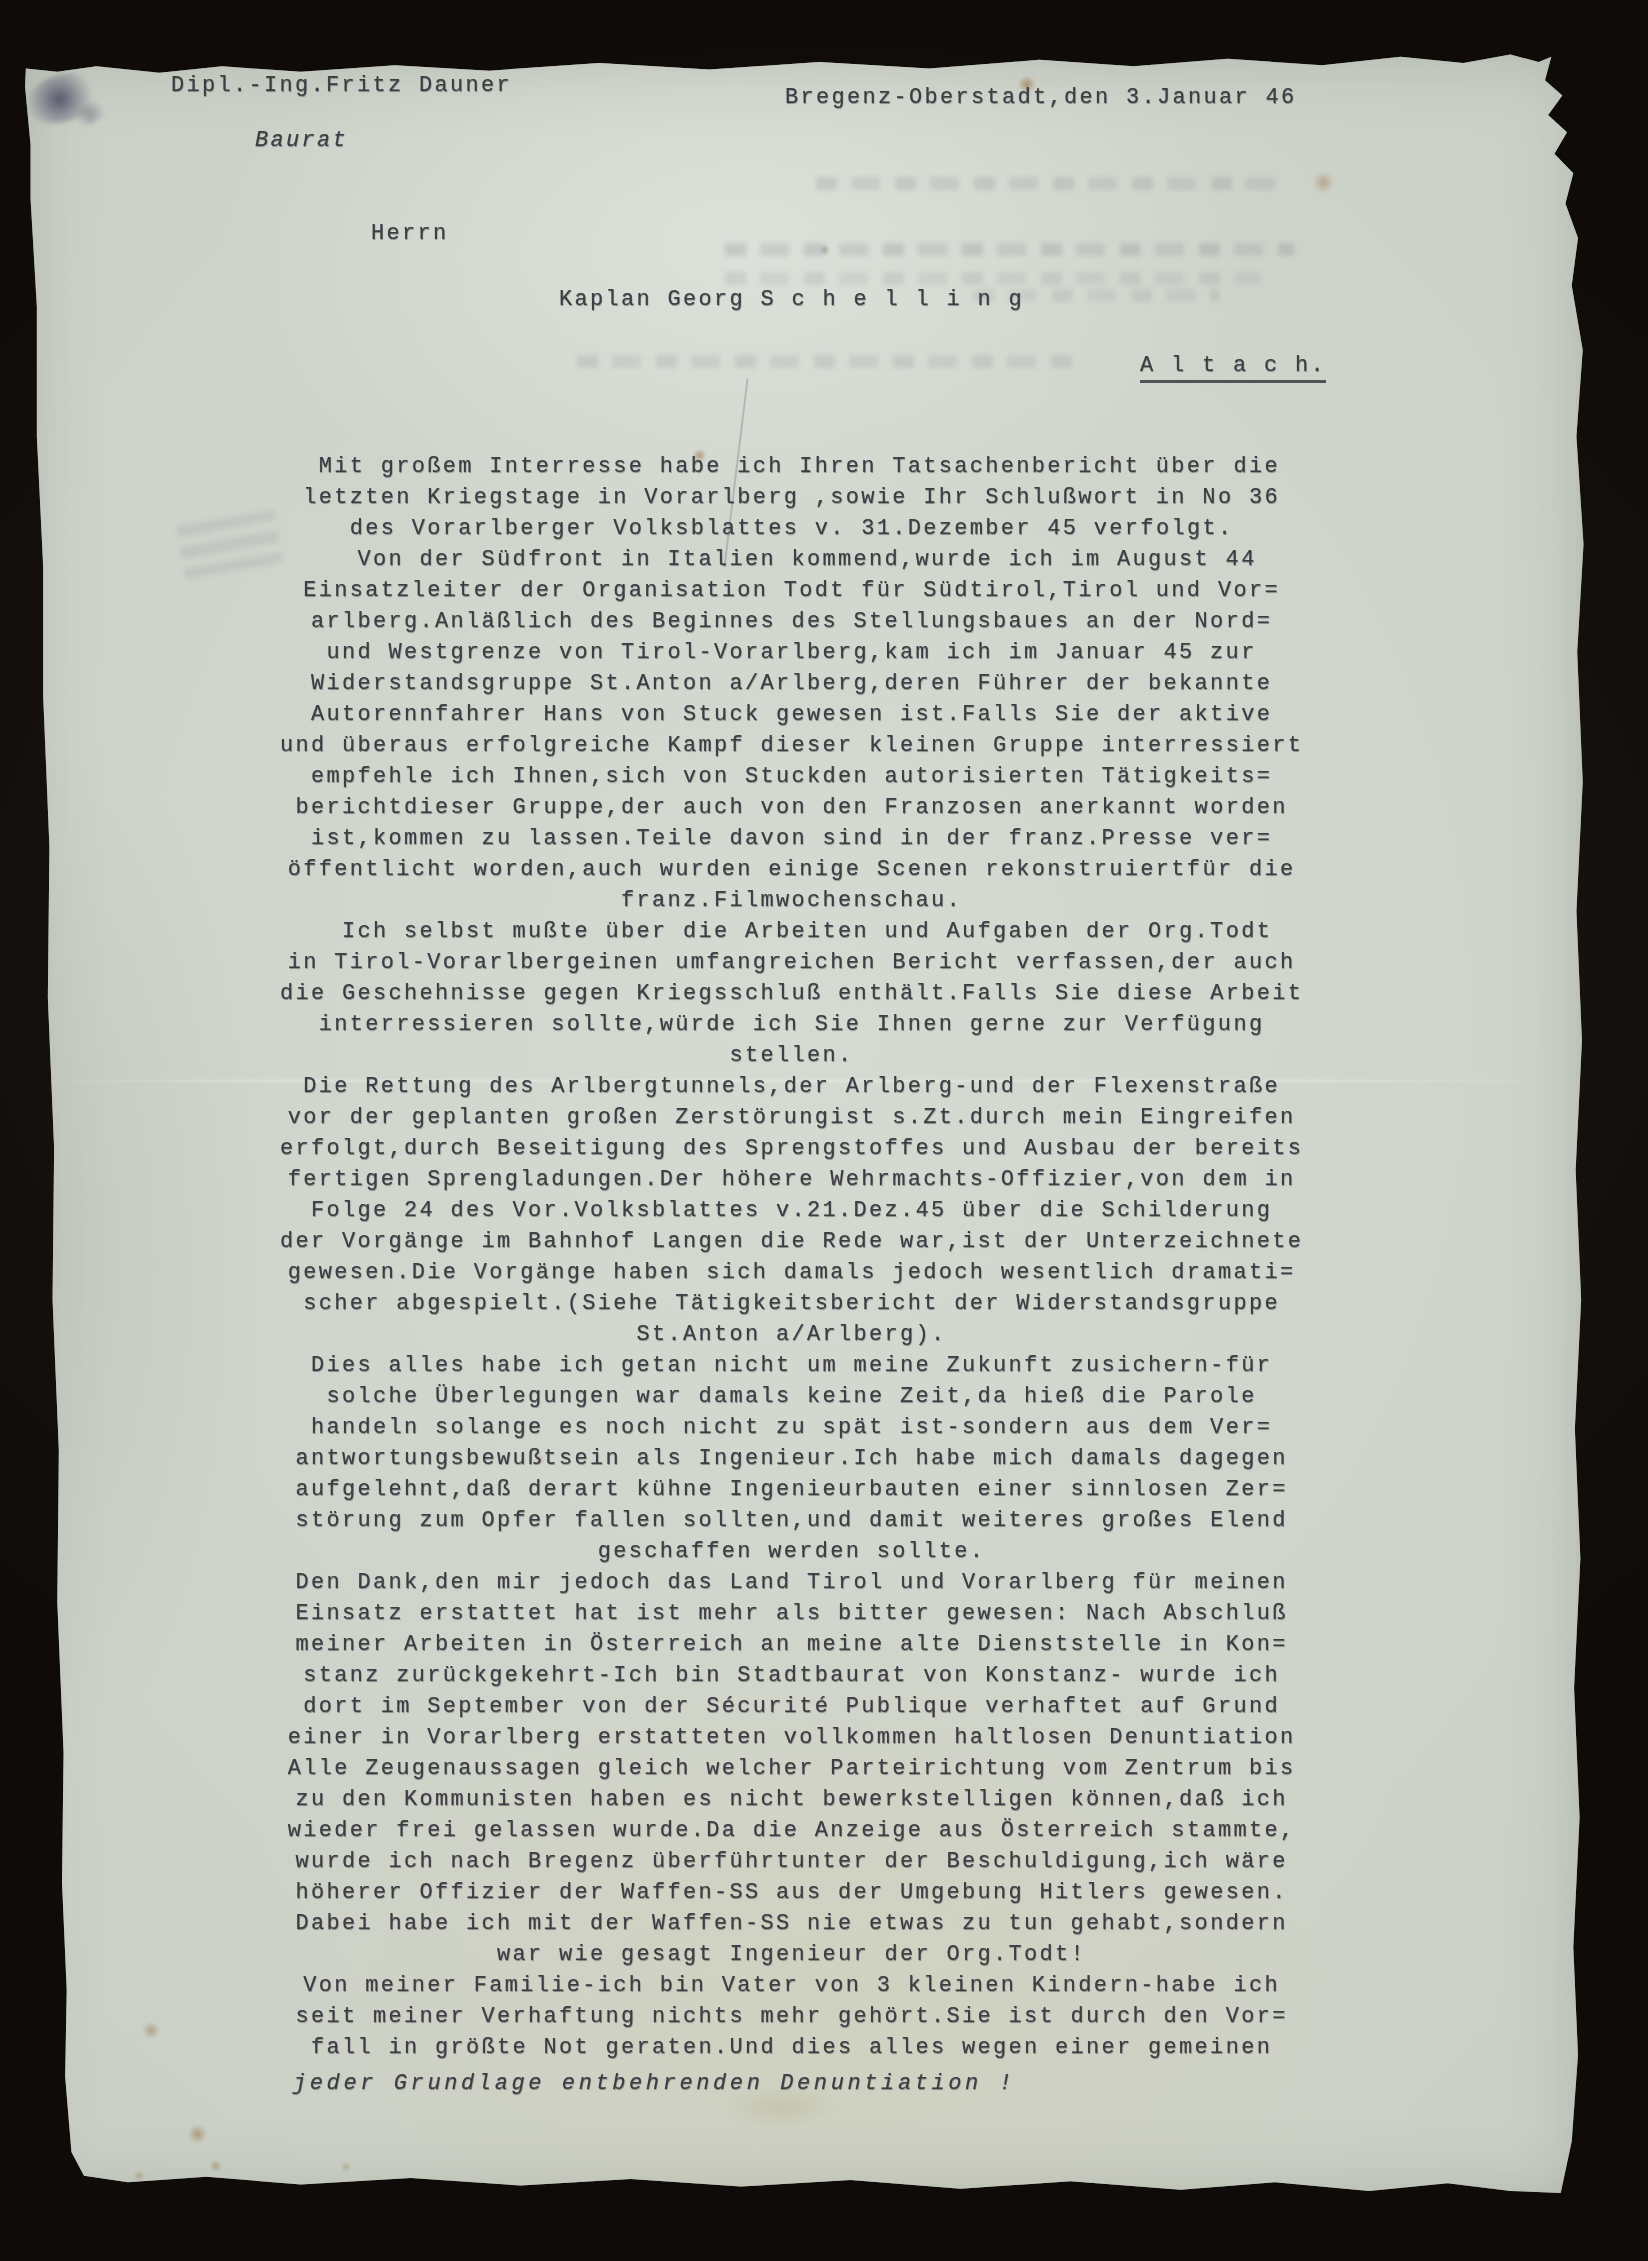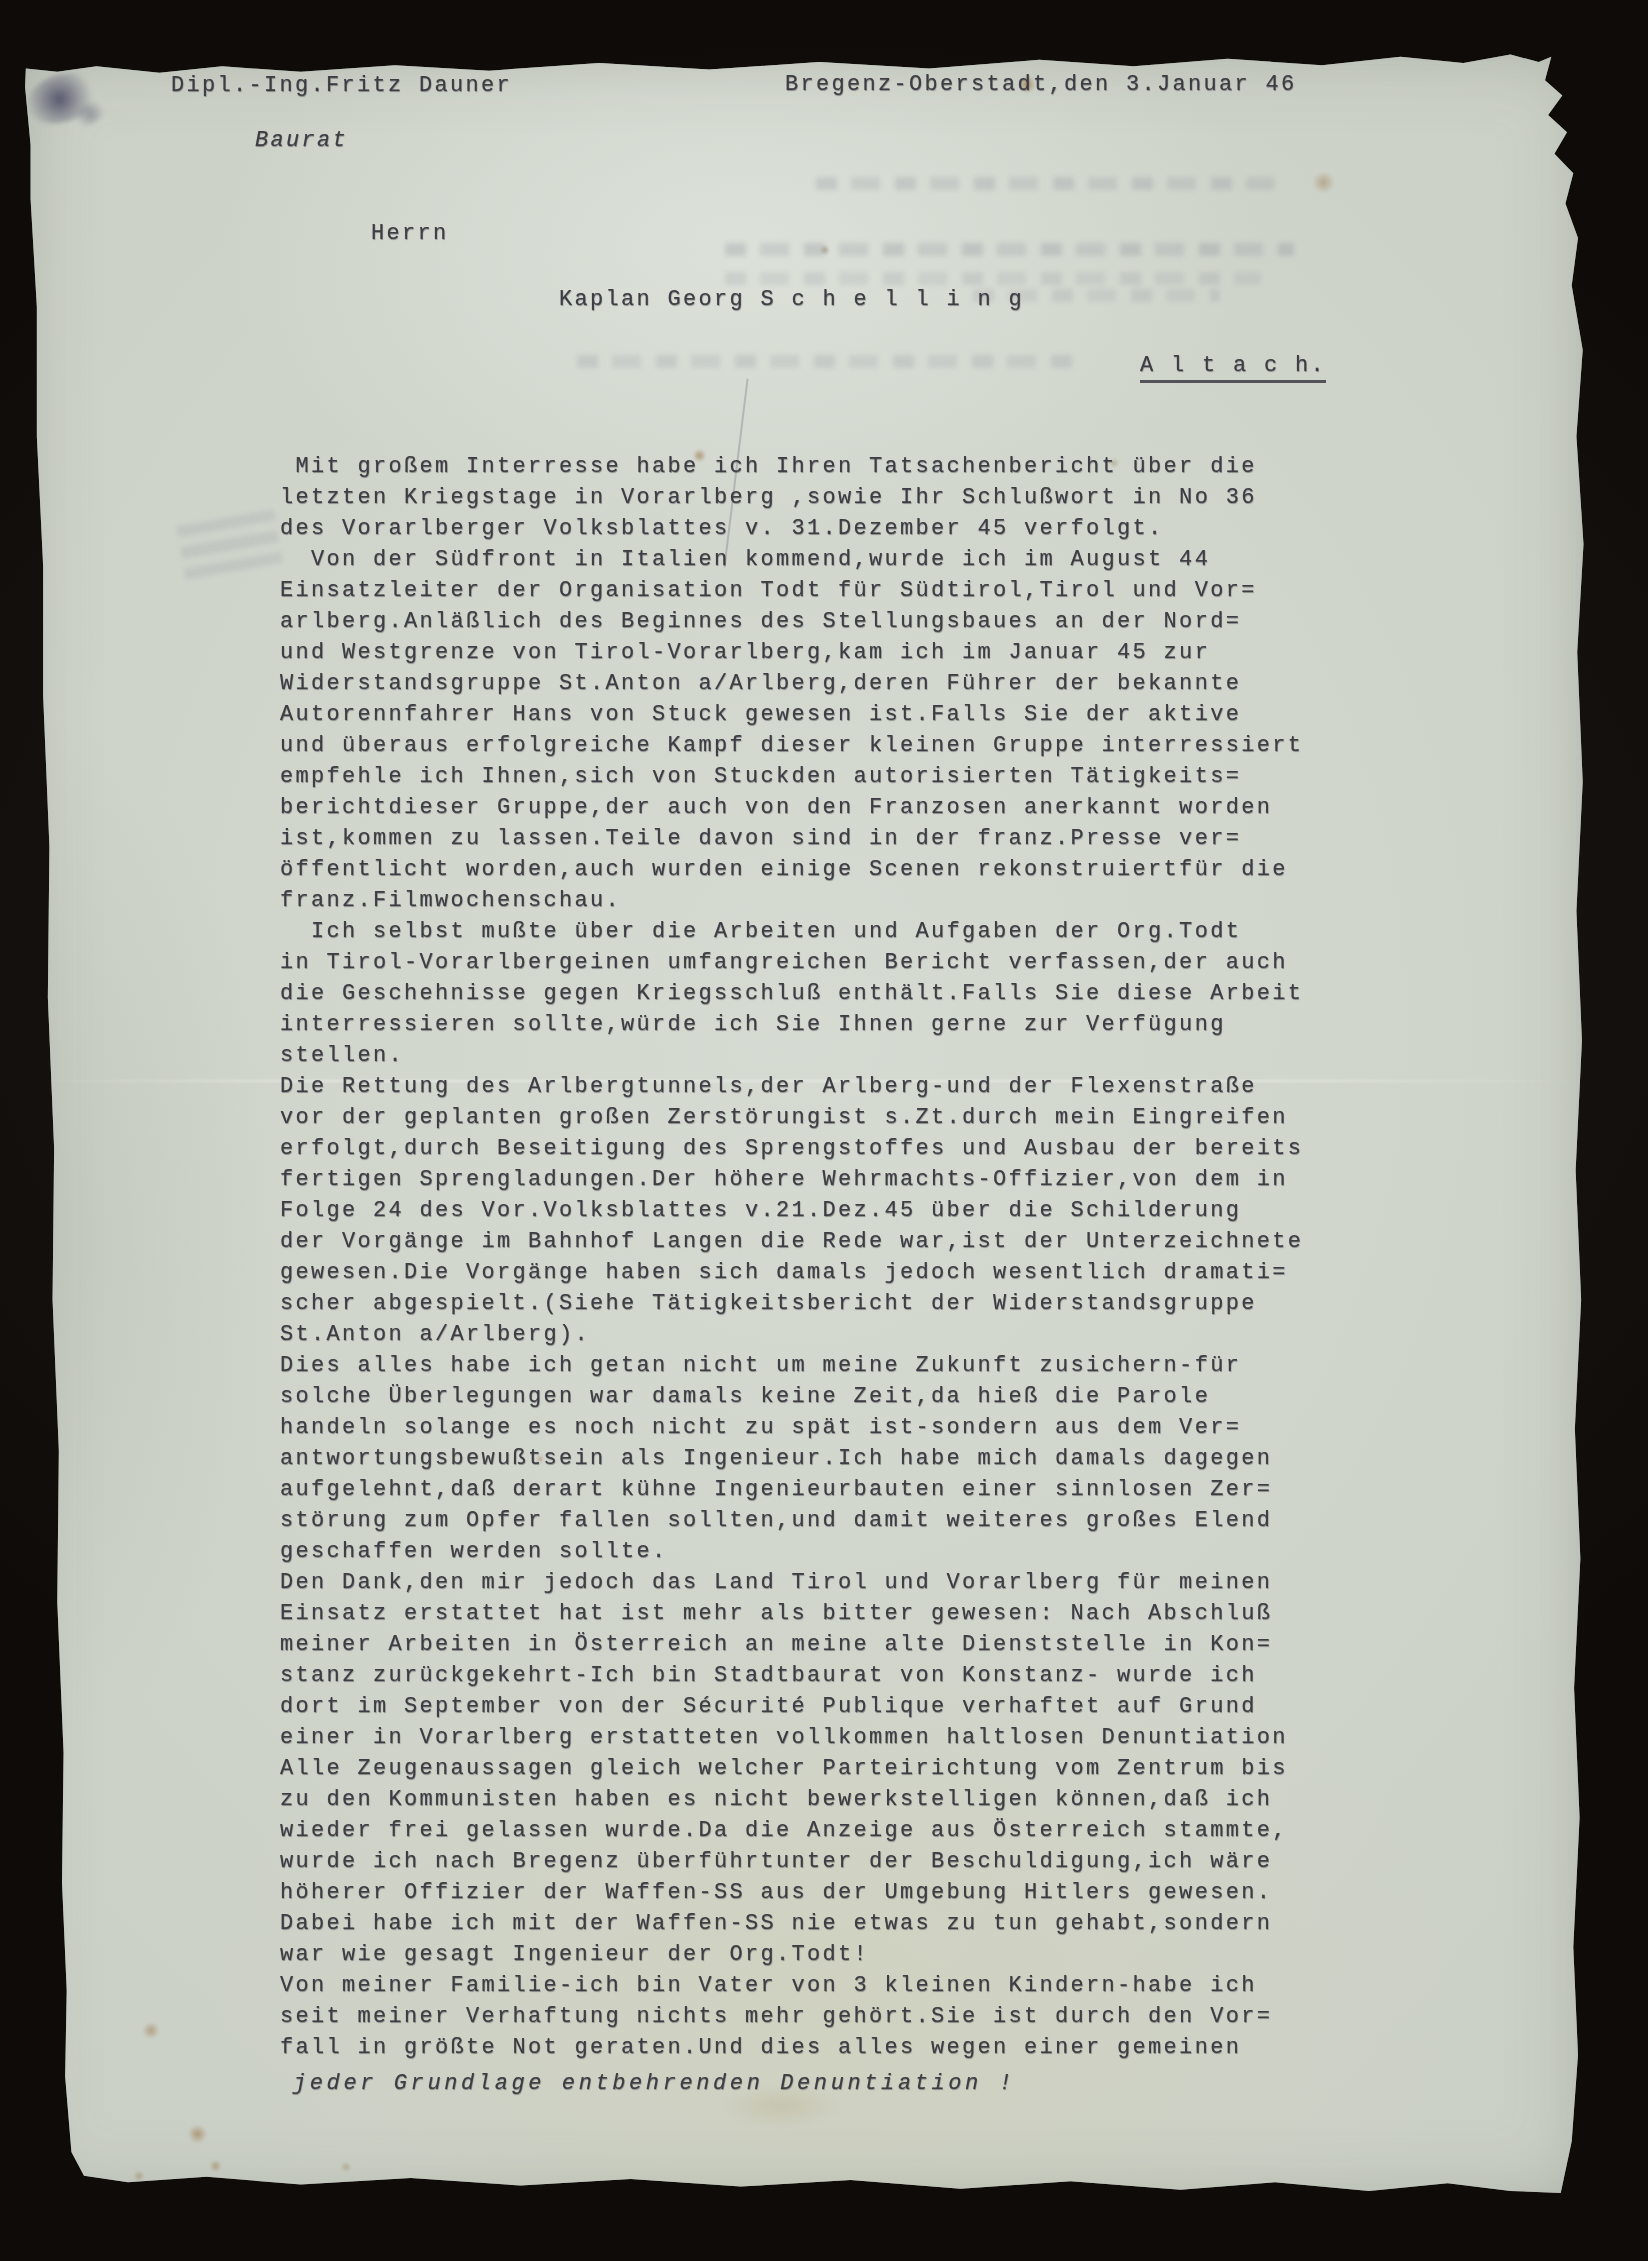--- a/index.html
+++ b/index.html
@@ -32,21 +32,21 @@
       3.4% 97.5%, 3.0% 94%, 3.1% 90%, 2.8% 85%, 2.9% 79%, 2.5% 72%, 2.6% 65%,
       2.2% 58%, 2.3% 51%, 1.9% 44%, 2.0% 37%, 1.6% 30%, 1.6% 24%, 1.2% 18%,
       1.2% 12%, 0.8% 7%, 0.8% 4.5%, 0.45% 1.8%
     );
   }
   .ink{
     position:absolute;color:#34323a;font-size:22px;letter-spacing:2.3px;
     white-space:pre;opacity:.93;
     text-shadow:0.5px 0.5px 0.8px rgba(32,30,40,.45), -0.2px 0 0.5px rgba(32,30,40,.25);
   }
-  #letter-body .line{height:31px;white-space:pre;}
+  #letter-body .line{height:31px;white-space:pre;text-align:center;}
   .underlined{border-bottom:3.3px solid rgba(50,48,58,.85);padding-bottom:2px;}
   .ghost{
     position:absolute;height:13px;filter:blur(2.5px);opacity:.45;
     background:repeating-linear-gradient(90deg, rgba(96,101,122,.38) 0 21.4px, transparent 21.4px 35px, rgba(96,101,122,.30) 35px 64px, transparent 64px 79px);
   }
   .stain{position:absolute;border-radius:50%;filter:blur(1.2px);}
   .smudge{position:absolute;border-radius:50%;filter:blur(2.1px);}
   .crease{position:absolute;left:0;width:100%;height:1.6px;filter:blur(0.8px);
     background:linear-gradient(90deg, transparent, rgba(245,248,242,.5) 20%, rgba(245,248,242,.45) 80%, transparent);}
   .scratch{position:absolute;width:1.6px;filter:blur(0.5px);background:rgba(112,116,128,.35);}
@@ -80,21 +80,21 @@
   <div class="stain" style="left:518px;top:1407px;width:8.2px;height:8.2px;opacity:.4;background:radial-gradient(circle,#9a4a30,rgba(154,74,48,0) 70%);"></div>
   <div class="stain" style="left:124px;top:1974px;width:18px;height:16.5px;opacity:.4;background:radial-gradient(circle,#8a5a20,rgba(138,90,32,0) 70%);"></div>
   <div class="stain" style="left:169px;top:2077px;width:21.4px;height:18px;opacity:.45;background:radial-gradient(circle,#8a5a20,rgba(138,90,32,0) 70%);"></div>
   <div class="stain" style="left:191px;top:2112px;width:13px;height:11.5px;opacity:.4;background:radial-gradient(circle,#8a5a20,rgba(138,90,32,0) 70%);"></div>
   <div class="stain" style="left:115px;top:2123px;width:11.5px;height:10px;opacity:.35;background:radial-gradient(circle,#8a5a20,rgba(138,90,32,0) 70%);"></div>
   <div class="stain" style="left:322px;top:2114px;width:11.5px;height:10px;opacity:.3;background:radial-gradient(circle,#8a5a20,rgba(138,90,32,0) 70%);"></div>
   <div class="stain" style="left:701px;top:2036px;width:124px;height:45px;opacity:.14;background:radial-gradient(ellipse,#9a7a40,rgba(154,122,64,0) 70%);"></div>
 
   <div class="ink" style="left:153px;top:25px;">Dipl.-Ing.Fritz Dauner</div>
   <div class="ink" style="left:237px;top:80px;font-style:italic;">Baurat</div>
-  <div class="ink" style="left:767px;top:24px;">Bregenz-Oberstadt,den 3.Januar 46</div>
+  <div class="ink" style="left:767px;top:37px;">Bregenz-Oberstadt,den 3.Januar 46</div>
 
   <div class="ink" style="left:353px;top:173px;">Herrn</div>
   <div class="ink" style="left:541px;top:239px;">Kaplan Georg S c h e l l i n g</div>
   <div class="ink underlined" style="left:1122px;top:305px;">A l t a c h.</div>
 
 
   <div class="ink" id="letter-body" style="left:262px;top:406px;"><div class="line"> Mit großem Interresse habe ich Ihren Tatsachenbericht über die</div><div class="line">letzten Kriegstage in Vorarlberg ,sowie Ihr Schlußwort in No 36</div><div class="line">des Vorarlberger Volksblattes v. 31.Dezember 45 verfolgt.</div><div class="line">  Von der Südfront in Italien kommend,wurde ich im August 44</div><div class="line">Einsatzleiter der Organisation Todt für Südtirol,Tirol und Vor=</div><div class="line">arlberg.Anläßlich des Beginnes des Stellungsbaues an der Nord=</div><div class="line">und Westgrenze von Tirol-Vorarlberg,kam ich im Januar 45 zur</div><div class="line">Widerstandsgruppe St.Anton a/Arlberg,deren Führer der bekannte</div><div class="line">Autorennfahrer Hans von Stuck gewesen ist.Falls Sie der aktive</div><div class="line">und überaus erfolgreiche Kampf dieser kleinen Gruppe interressiert</div><div class="line">empfehle ich Ihnen,sich von Stuckden autorisierten Tätigkeits=</div><div class="line">berichtdieser Gruppe,der auch von den Franzosen anerkannt worden</div><div class="line">ist,kommen zu lassen.Teile davon sind in der franz.Presse ver=</div><div class="line">öffentlicht worden,auch wurden einige Scenen rekonstruiertfür die</div><div class="line">franz.Filmwochenschau.</div><div class="line">  Ich selbst mußte über die Arbeiten und Aufgaben der Org.Todt</div><div class="line">in Tirol-Vorarlbergeinen umfangreichen Bericht verfassen,der auch</div><div class="line">die Geschehnisse gegen Kriegsschluß enthält.Falls Sie diese Arbeit</div><div class="line">interressieren sollte,würde ich Sie Ihnen gerne zur Verfügung</div><div class="line">stellen.</div><div class="line">Die Rettung des Arlbergtunnels,der Arlberg-und der Flexenstraße</div><div class="line">vor der geplanten großen Zerstörungist s.Zt.durch mein Eingreifen</div><div class="line">erfolgt,durch Beseitigung des Sprengstoffes und Ausbau der bereits</div><div class="line">fertigen Sprengladungen.Der höhere Wehrmachts-Offizier,von dem in</div><div class="line">Folge 24 des Vor.Volksblattes v.21.Dez.45 über die Schilderung</div><div class="line">der Vorgänge im Bahnhof Langen die Rede war,ist der Unterzeichnete</div><div class="line">gewesen.Die Vorgänge haben sich damals jedoch wesentlich dramati=</div><div class="line">scher abgespielt.(Siehe Tätigkeitsbericht der Widerstandsgruppe</div><div class="line">St.Anton a/Arlberg).</div><div class="line">Dies alles habe ich getan nicht um meine Zukunft zusichern-für</div><div class="line">solche Überlegungen war damals keine Zeit,da hieß die Parole</div><div class="line">handeln solange es noch nicht zu spät ist-sondern aus dem Ver=</div><div class="line">antwortungsbewußtsein als Ingenieur.Ich habe mich damals dagegen</div><div class="line">aufgelehnt,daß derart kühne Ingenieurbauten einer sinnlosen Zer=</div><div class="line">störung zum Opfer fallen sollten,und damit weiteres großes Elend</div><div class="line">geschaffen werden sollte.</div><div class="line">Den Dank,den mir jedoch das Land Tirol und Vorarlberg für meinen</div><div class="line">Einsatz erstattet hat ist mehr als bitter gewesen: Nach Abschluß</div><div class="line">meiner Arbeiten in Österreich an meine alte Dienststelle in Kon=</div><div class="line">stanz zurückgekehrt-Ich bin Stadtbaurat von Konstanz- wurde ich</div><div class="line">dort im September von der Sécurité Publique verhaftet auf Grund</div><div class="line">einer in Vorarlberg erstatteten vollkommen haltlosen Denuntiation</div><div class="line">Alle Zeugenaussagen gleich welcher Parteirichtung vom Zentrum bis</div><div class="line">zu den Kommunisten haben es nicht bewerkstelligen können,daß ich</div><div class="line">wieder frei gelassen wurde.Da die Anzeige aus Österreich stammte,</div><div class="line">wurde ich nach Bregenz überführtunter der Beschuldigung,ich wäre</div><div class="line">höherer Offizier der Waffen-SS aus der Umgebung Hitlers gewesen.</div><div class="line">Dabei habe ich mit der Waffen-SS nie etwas zu tun gehabt,sondern</div><div class="line">war wie gesagt Ingenieur der Org.Todt!</div><div class="line">Von meiner Familie-ich bin Vater von 3 kleinen Kindern-habe ich</div><div class="line">seit meiner Verhaftung nichts mehr gehört.Sie ist durch den Vor=</div><div class="line">fall in größte Not geraten.Und dies alles wegen einer gemeinen</div></div>
 
   <div class="ink" style="left:275px;top:2023px;letter-spacing:3.6px;font-style:italic;">jeder Grundlage entbehrenden Denuntiation !</div>
 </div>

